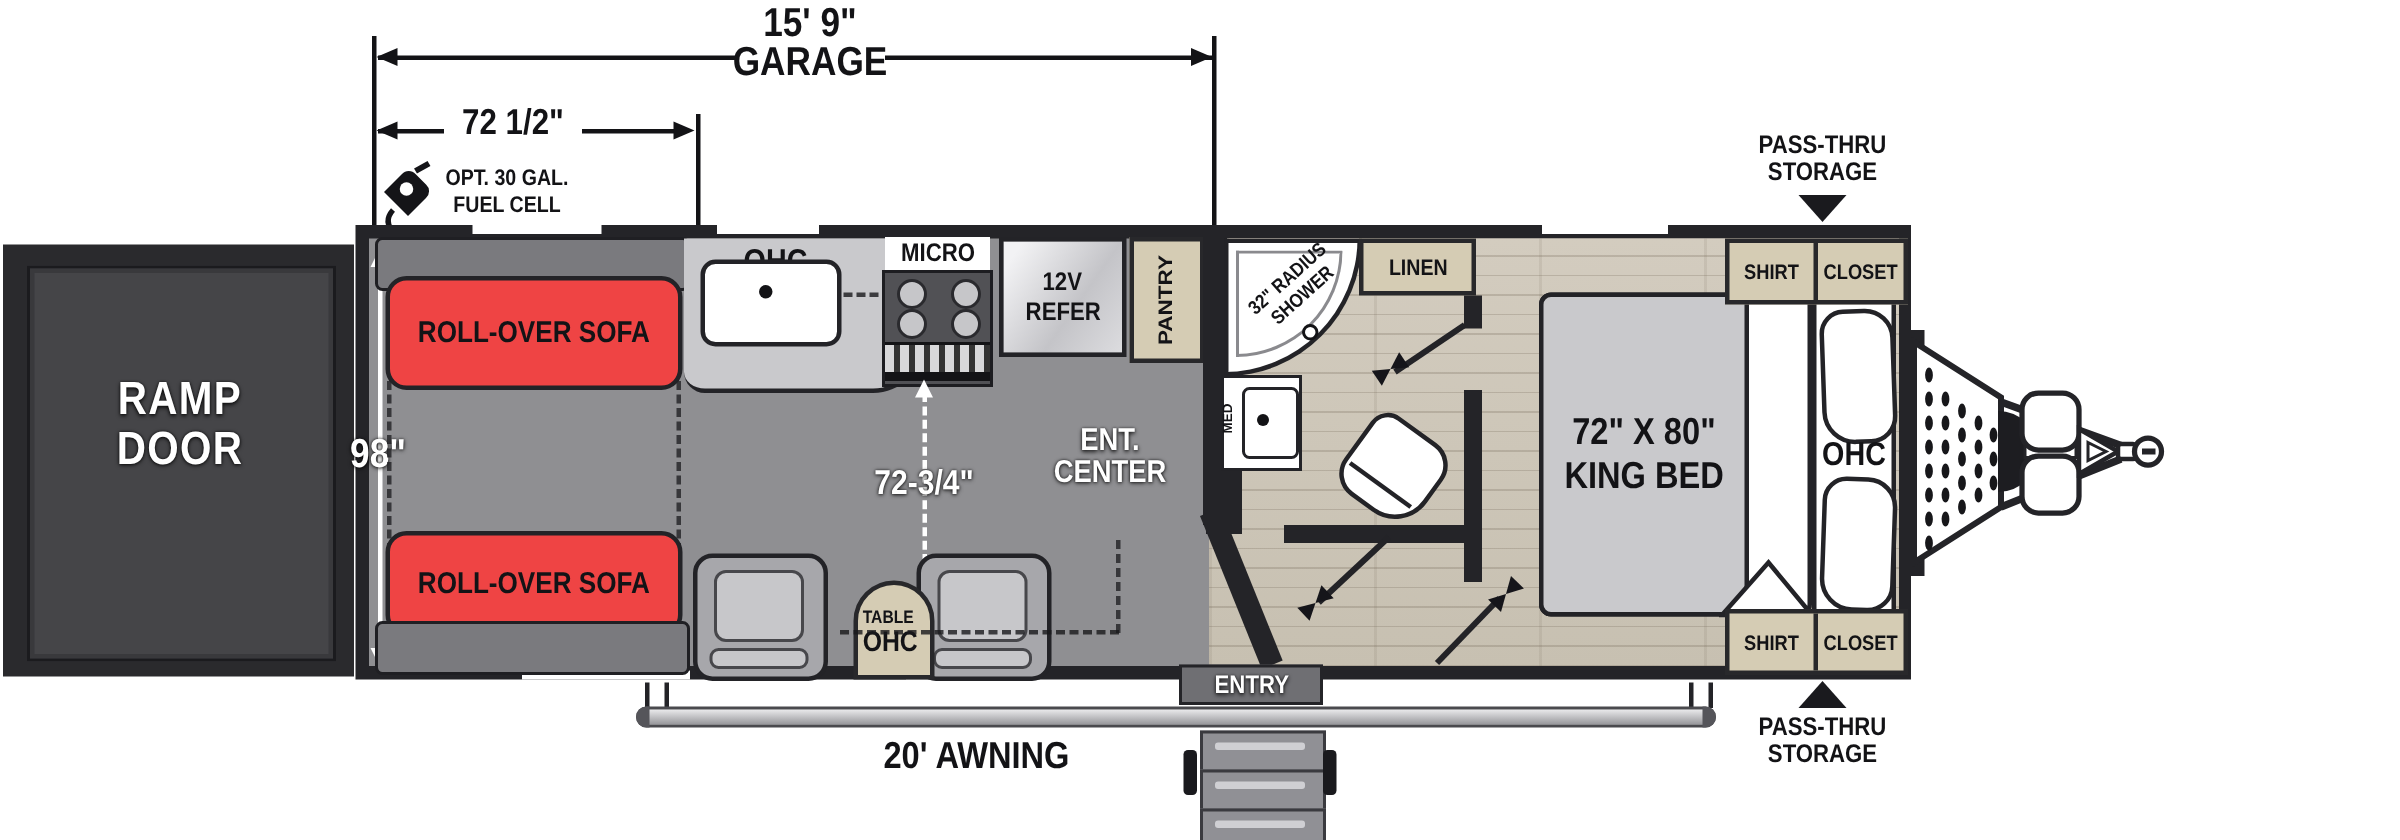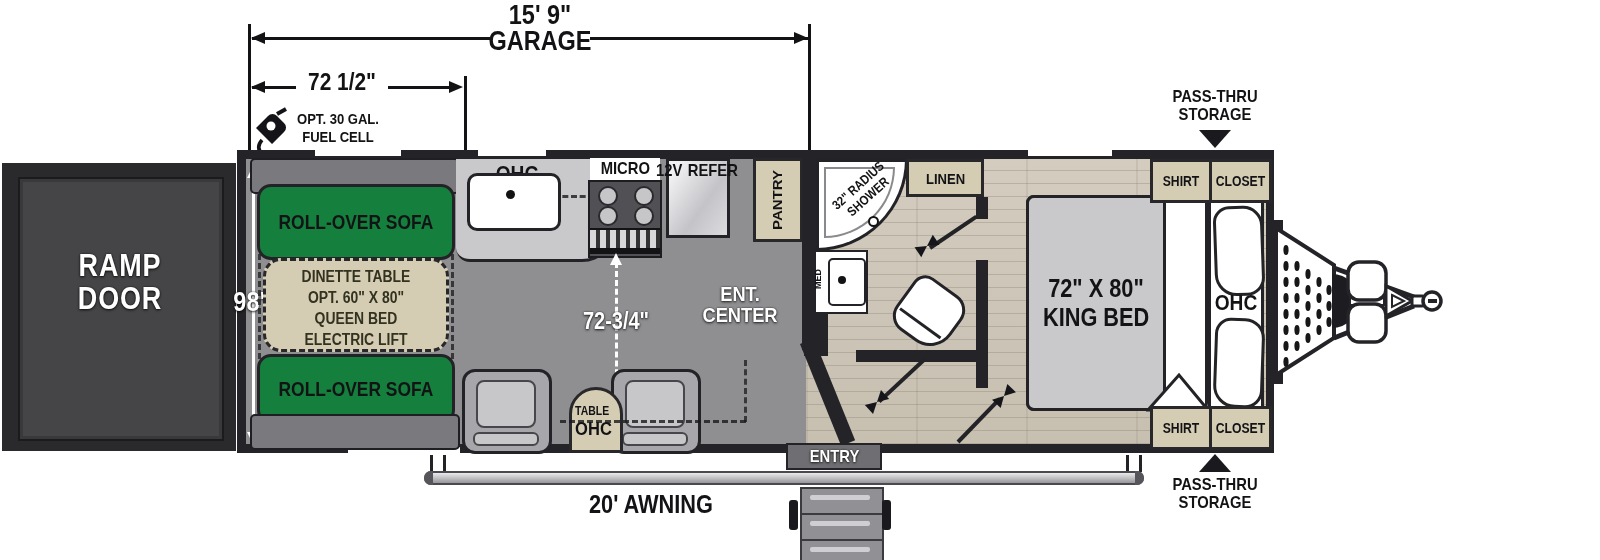--- a/index.html
+++ b/index.html
@@ -13,21 +13,21 @@
   .tick{position:absolute;width:3px;background:#131316}
   .ah{position:absolute;width:0;height:0}
   .ah.l{border-top:6px solid transparent;border-bottom:6px solid transparent;border-right:14px solid #131316}
   .ah.r{border-top:6px solid transparent;border-bottom:6px solid transparent;border-left:14px solid #131316}
   .ah.u{border-left:6px solid transparent;border-right:6px solid transparent;border-bottom:12px solid #fff}
   .ah.d{border-left:6px solid transparent;border-right:6px solid transparent;border-top:12px solid #fff}
   .wall{position:absolute;background:#242428}
   .tan{background:#d5ccb4;border:3px solid #28282b}
   .dashv{position:absolute;width:0;border-left:3px dashed rgba(25,25,28,.75)}
   .dashh{position:absolute;height:0;border-top:3px dashed rgba(25,25,28,.8)}
-  .sofa{position:absolute;background:#15803d;border:3px solid #232327;border-radius:14px;
+  .sofa{position:absolute;background:#ef4444;border:3px solid #232327;border-radius:14px;
         display:flex;align-items:center;justify-content:center}
   .bolster{position:absolute;background:#7a7a7e;border:2px solid #1f1f23;border-radius:5px}
   .chair{position:absolute;width:84px;height:79px;background:#a7a7ab;border:3px solid #232327;border-radius:13px}
   .chair .seat{position:absolute;left:11px;top:8px;width:56px;height:44px;background:#c7c7ca;
         border:2px solid #47474b;border-radius:8px}
   .chair .lip{position:absolute;left:8px;bottom:5px;width:62px;height:10px;background:#c7c7ca;
         border:2px solid #47474b;border-radius:6px}
   .hinge{position:absolute;width:22px;height:12px;display:flex;align-items:center}
   .hinge i{display:block;width:0;height:0;border-top:6px solid transparent;border-bottom:6px solid transparent}
   .hinge .a{border-left:11px solid #15151a}
@@ -100,26 +100,20 @@
   <div class="ah u" style="left:247px;top:166px"></div>
   <div class="ah d" style="left:247px;top:432px"></div>
   <div class="lbl wlbl cond" style="left:222px;top:288px;width:60px;font-size:27px">98"</div>
 
   <div class="dashv" style="left:258px;top:164px;height:276px"></div>
   <div class="dashv" style="left:451px;top:164px;height:276px"></div>
   <div class="bolster" style="left:250px;top:158px;width:206px;height:32px"></div>
   <div class="sofa" style="left:257px;top:184px;width:192px;height:70px">
     <span class="cond" style="font-size:20px">ROLL-OVER SOFA</span>
   </div>
-  <div class="abs tan" style="left:263px;top:258px;width:186px;height:94px;border-style:dashed;border-radius:18px;text-align:center;color:#32321f;padding-top:5px;box-sizing:border-box">
-    <div class="cond" style="font-size:16px;line-height:21px">DINETTE TABLE</div>
-    <div class="cond" style="font-size:16px;line-height:21px">OPT. 60" X 80"</div>
-    <div class="cond" style="font-size:16px;line-height:21px">QUEEN BED</div>
-    <div class="cond" style="font-size:16px;line-height:21px">ELECTRIC LIFT</div>
-  </div>
   <div class="sofa" style="left:257px;top:354px;width:192px;height:64px">
     <span class="cond" style="font-size:20px">ROLL-OVER SOFA</span>
   </div>
   <div class="bolster" style="left:250px;top:414px;width:206px;height:32px"></div>
 
   <div class="abs" style="left:456px;top:159px;width:157px;height:100px;background:#c9c9cc;border-right:3px solid #232327;border-bottom:3px solid #232327;border-radius:0 0 34px 14px"></div>
   <div class="lbl cond" style="left:482px;top:163px;width:70px;font-size:22px">OHC</div>
   <div class="dashh" style="left:545px;top:195px;width:58px"></div>
   <div class="abs" style="left:467px;top:173px;width:88px;height:52px;background:#fff;border:3px solid #232327;border-radius:10px"></div>
   <div class="abs" style="left:506px;top:190px;width:9px;height:9px;background:#131316;border-radius:50%"></div>
@@ -129,21 +123,21 @@
   </div>
   <div class="abs" style="left:588px;top:180px;width:74px;height:78px;background:#515155;border:2px solid #1d1d21;box-sizing:border-box">
     <div style="position:absolute;left:8px;top:4px;width:16px;height:16px;border-radius:50%;background:#c6c6c9;border:2px solid #2a2a2e"></div>
     <div style="position:absolute;left:44px;top:4px;width:16px;height:16px;border-radius:50%;background:#c6c6c9;border:2px solid #2a2a2e"></div>
     <div style="position:absolute;left:8px;top:24px;width:16px;height:16px;border-radius:50%;background:#c6c6c9;border:2px solid #2a2a2e"></div>
     <div style="position:absolute;left:44px;top:24px;width:16px;height:16px;border-radius:50%;background:#c6c6c9;border:2px solid #2a2a2e"></div>
     <div style="position:absolute;left:0;top:46px;width:70px;height:18px;border-top:2px solid #131316;background:repeating-linear-gradient(90deg,#d8d8da 0 6px,#333 6px 10px)"></div>
     <div style="position:absolute;left:0;top:66px;width:70px;height:6px;background:#131316"></div>
   </div>
 
-  <div class="abs" style="left:666px;top:158px;width:64px;height:80px;border:3px solid #232327;box-sizing:border-box;background:linear-gradient(125deg,#f2f2f4 10%,#c4c4c8 60%,#dcdcdf);display:flex;flex-direction:row;align-items:flex-start;justify-content:center">
+  <div class="abs" style="left:666px;top:158px;width:85px;height:80px;border:3px solid #232327;box-sizing:border-box;background:linear-gradient(125deg,#f2f2f4 10%,#c4c4c8 60%,#dcdcdf);display:flex;flex-direction:column;align-items:center;justify-content:center">
     <span class="cond" style="font-size:17px">12V</span>
     <span class="cond" style="font-size:17px">REFER</span>
   </div>
   <div class="abs tan vtext" style="left:753px;top:158px;width:50px;height:84px;box-sizing:border-box">
     <span class="cond" style="font-size:15px">PANTRY</span>
   </div>
 
   <div class="wall" style="left:802px;top:158px;width:16px;height:192px"></div>
   <div class="wall" style="left:800px;top:344px;width:15px;height:110px;transform:rotate(-22deg);transform-origin:top left"></div>
   <div class="lbl wlbl cond" style="left:686px;top:283px;width:108px;font-size:21px">ENT.</div>

